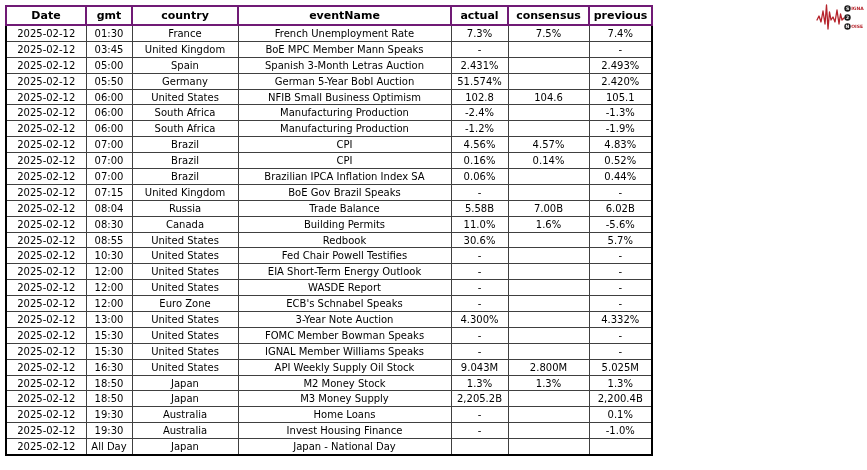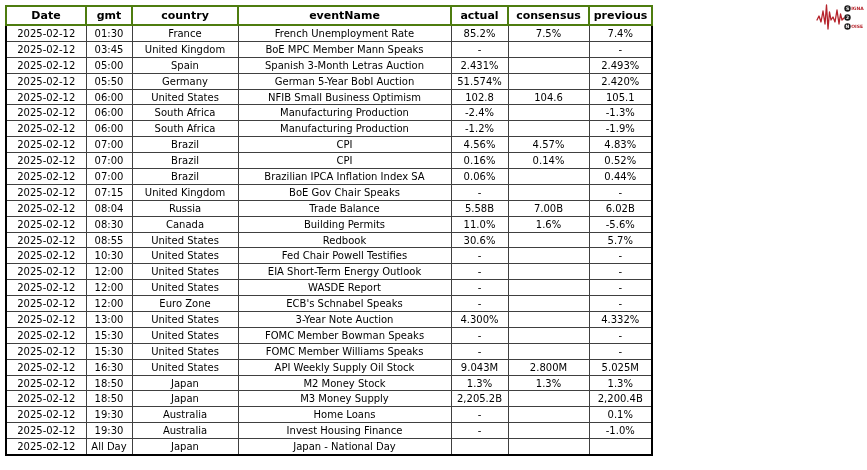--- a/index.html
+++ b/index.html
@@ -24,21 +24,21 @@
     border-collapse: collapse;
     table-layout: fixed;
     border: 2px solid #000000;
     background: #ffffff;
   }
   table.calendar-table th {
     font-size: 11px;
     font-weight: bold;
     color: #000000;
     text-align: center;
-    border: 2px solid #4d7c0f;
+    border: 2px solid #701a75;
     height: 17px;
     padding: 0 2px;
     white-space: nowrap;
     overflow: hidden;
   }
   table.calendar-table td {
     font-size: 10px;
     color: #000000;
     text-align: center;
     border: 1px solid #404040;
@@ -80,21 +80,21 @@
           <th>consensus</th>
           <th>previous</th>
         </tr>
     </thead>
     <tbody>
         <tr>
           <td>2025-02-12</td>
           <td>01:30</td>
           <td>France</td>
           <td>French Unemployment Rate</td>
-          <td>85.2%</td>
+          <td>7.3%</td>
           <td>7.5%</td>
           <td>7.4%</td>
         </tr>
         <tr>
           <td>2025-02-12</td>
           <td>03:45</td>
           <td>United Kingdom</td>
           <td>BoE MPC Member Mann Speaks</td>
           <td>-</td>
           <td></td>
@@ -169,21 +169,21 @@
           <td>Brazil</td>
           <td>Brazilian IPCA Inflation Index SA</td>
           <td>0.06%</td>
           <td></td>
           <td>0.44%</td>
         </tr>
         <tr>
           <td>2025-02-12</td>
           <td>07:15</td>
           <td>United Kingdom</td>
-          <td>BoE Gov Chair Speaks</td>
+          <td>BoE Gov Brazil Speaks</td>
           <td>-</td>
           <td></td>
           <td>-</td>
         </tr>
         <tr>
           <td>2025-02-12</td>
           <td>08:04</td>
           <td>Russia</td>
           <td>Trade Balance</td>
           <td>5.58B</td>
@@ -259,21 +259,21 @@
           <td>United States</td>
           <td>FOMC Member Bowman Speaks</td>
           <td>-</td>
           <td></td>
           <td>-</td>
         </tr>
         <tr>
           <td>2025-02-12</td>
           <td>15:30</td>
           <td>United States</td>
-          <td>FOMC Member Williams Speaks</td>
+          <td>IGNAL Member Williams Speaks</td>
           <td>-</td>
           <td></td>
           <td>-</td>
         </tr>
         <tr>
           <td>2025-02-12</td>
           <td>16:30</td>
           <td>United States</td>
           <td>API Weekly Supply Oil Stock</td>
           <td>9.043M</td>

